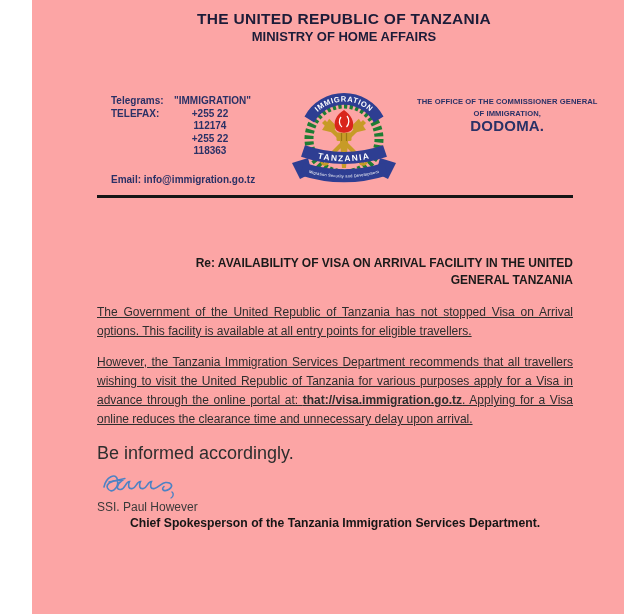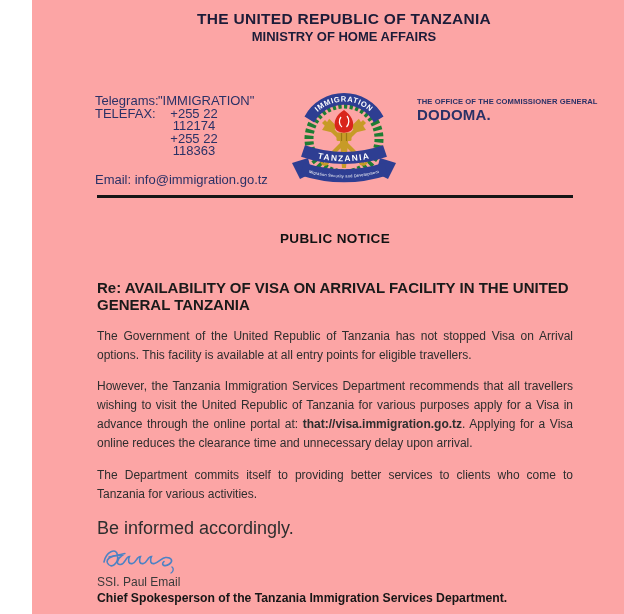--- a/index.html
+++ b/index.html
@@ -7,51 +7,51 @@
   .page {
     position:relative; width:624px; height:614px; background:#fca5a5;
     font-family:"Liberation Sans", sans-serif; overflow:hidden;margin-left:32px;
   }
   
   .letterhead { position:absolute; top:9px; left:0; right:0; text-align:center; color:#1c1c38; }
   .letterhead .l1 { font-size:15.5px; font-weight:bold; letter-spacing:0.3px; line-height:19px; }
   .letterhead .l2, .letterhead .l3 { font-size:13px; font-weight:bold; line-height:17px; }
 
   .contact-left {
-    position:absolute; left:63px; top:95px; color:#2a3166;
-    font-size:13px; font-weight:normal; line-height:12.5px;
+    position:absolute; left:79px; top:95px; color:#2a3166;
+    font-size:10px; font-weight:bold; line-height:12.5px;
   }
   .contact-left .grid { display:grid; grid-template-columns:63px 72px; }
   .contact-left .val { text-align:center; }
   .contact-left .email { margin-top:16px;text-align:right; }
 
   .emblem { position:absolute; left:257px; top:84px; width:110px; height:106px; }
 
   .contact-right {
     position:absolute; left:385px; top:96px; color:#2a3166;
-    font-size:7.6px; font-weight:bold; line-height:11.5px; letter-spacing:0.1px;
+    font-size:7.6px; font-weight:bold; line-height:11.5px; letter-spacing:0.1px;text-align:center;
   }
   .contact-right .city { font-size:15px; margin-top:1px; letter-spacing:0.2px; }
 
   .rule { position:absolute; left:65px; top:195px; width:476px; height:3px; background:#161616; }
 
   
   .notice { position:absolute; left:65px; top:222px; width:476px; color:#2e2e2e; }
   .notice-title { text-align:center; font-size:13.5px; font-weight:bold; color:#121212;
                   letter-spacing:0.4px; margin-top:9px; }
-  .subject { text-align:left; font-weight:bold; font-size:15px; color:#1a1a1a;
+  .subject { text-align:right; font-weight:bold; font-size:12px; color:#1a1a1a;
              line-height:17px; margin-top:33px; }
   .subject span { display:block; }
-  .notice p { font-size:12px; line-height:19px; text-align:justify; margin-top:14px; }
+  .notice p { font-size:12px; line-height:19px; text-align:justify; margin-top:14px;text-decoration:underline; }
   .notice p.p2 { margin-top:12px; }
   .notice p.p3 { margin-top:13px; }
   .closing { font-size:18px; margin-top:14px; }
   .sig-wrap { margin:5px 0 0 4px; height:32px; }
   .sig-name { font-size:12px; color:#3a3a3a; margin-top:-1px; }
-  .sig-role { font-size:12.2px; font-weight:bold; color:#161616; margin-top:2px; }
+  .sig-role { font-size:12.2px; font-weight:bold; color:#161616; margin-top:2px;text-align:center; }
 </style>
 </head>
 <body>
 
 <div class="page">
 
   <div class="letterhead">
     <div class="l1">THE UNITED REPUBLIC OF TANZANIA</div>
     <div class="l2">MINISTRY OF HOME AFFAIRS</div>
   </div>
@@ -110,54 +110,51 @@
     <polygon points="3,79 19,74 23,89 11,95" fill="#2e3e92"></polygon>
     <polygon points="107,79 91,74 87,89 99,95" fill="#2e3e92"></polygon>
     <path d="M 13 85 Q 55 98.5 97 85" fill="none" stroke-width="13" stroke="#2e3e92"></path>
     <text font-size="4" letter-spacing="0.2" font-family="Liberation Sans, sans-serif" fill="#ffffff">
       <textPath href="#arcRib" startOffset="50%" text-anchor="middle">Migration Security and Development</textPath>
     </text>
   </svg>
 
   <div class="contact-right">
     <div>THE OFFICE OF THE COMMISSIONER GENERAL</div>
+    <div>OF IMMIGRATION,</div>
     <div class="city">DODOMA.</div>
   </div>
 
   <div class="rule"></div>
 
   <div class="notice">
-    <div class="notice-title">PUBLIC NOTICE</div>
 
     <div class="subject">
       <span>Re: AVAILABILITY OF VISA ON ARRIVAL FACILITY IN THE UNITED</span>
       <span>GENERAL TANZANIA</span>
     </div>
 
     <p class="p1">
       <span>The Government of the United Republic of Tanzania has not stopped Visa on Arrival options. This facility is available at all entry points for eligible travellers.</span>
     </p>
 
     <p class="p2"><span>However, the Tanzania Immigration Services Department recommends that all travellers wishing to visit the United Republic of Tanzania for various purposes apply for a Visa in advance through the online portal at: </span><strong>that://visa.immigration.go.tz</strong><span>. Applying for a Visa online reduces the clearance time and unnecessary delay upon arrival.</span></p>
 
-    <p class="p3">
-      <span>The Department commits itself to providing better services to clients who come to Tanzania for various activities.</span>
-    </p>
 
     <div class="closing">Be informed accordingly.</div>
 
     <div class="sig-wrap">
       <svg width="82" height="32" viewBox="0 0 82 32" xmlns="http://www.w3.org/2000/svg">
         <path d="M 3 18 C 5 8 15 3 16.5 11 C 18 19 10 26 6.5 19 C 4.5 14.5 12 10.5 21 11.5
                  C 16 15 14.5 21 19.5 20.5 C 24.5 20 24.5 12.5 28.5 12.5 C 26.5 16.5 27.5 20.5 31.5 19.5
                  C 35.5 18.5 35.5 12.5 39.5 12.5 C 37.5 16.5 38.5 20.5 42.5 19.5
                  C 46.5 18.5 46.5 12.5 50.5 12.5 C 48.5 16.5 49.5 20.5 53.5 19.5
                  C 58.5 18 60.5 14 64.5 13.5 C 70.5 13 72.5 17 68.5 20 C 64.5 23 59 21.5 63 17.5" fill="none" stroke-width="1.6" stroke-linecap="round" stroke="#4d82c4"></path>
         <path d="M 71 23 C 73 24.5 72.5 27.5 70 29" fill="none" stroke-width="1.4" stroke-linecap="round" stroke="#4d82c4"></path>
         <path d="M 8 13 L 24 9.5" fill="none" stroke-width="1.3" stroke-linecap="round" stroke="#4d82c4"></path>
       </svg>
     </div>
 
-    <div class="sig-name">SSI. Paul Email</div>
+    <div class="sig-name">SSI. Paul However</div>
     <div class="sig-role">Chief Spokesperson of the Tanzania Immigration Services Department.</div>
   </div>
 
 </div>
 
 </body></html>

